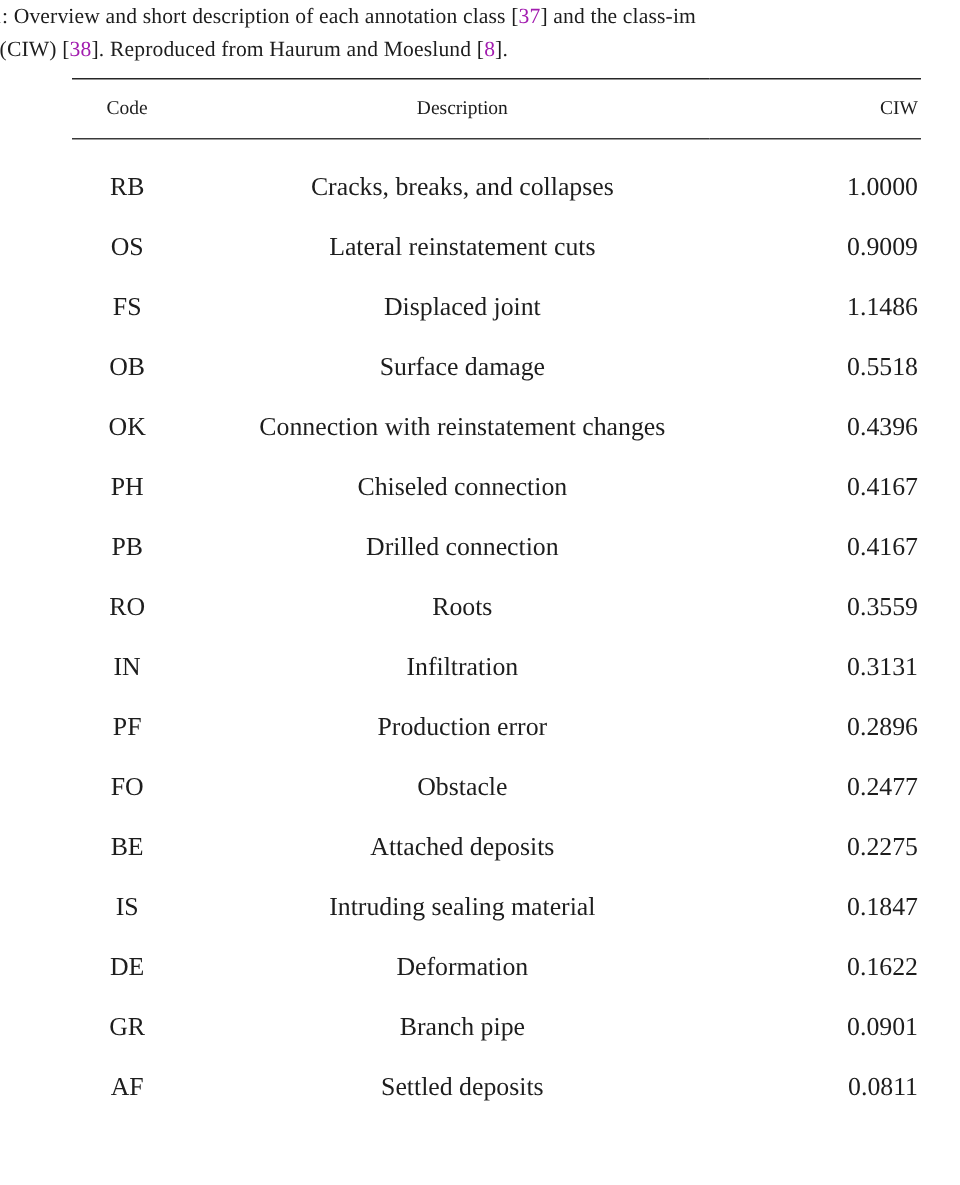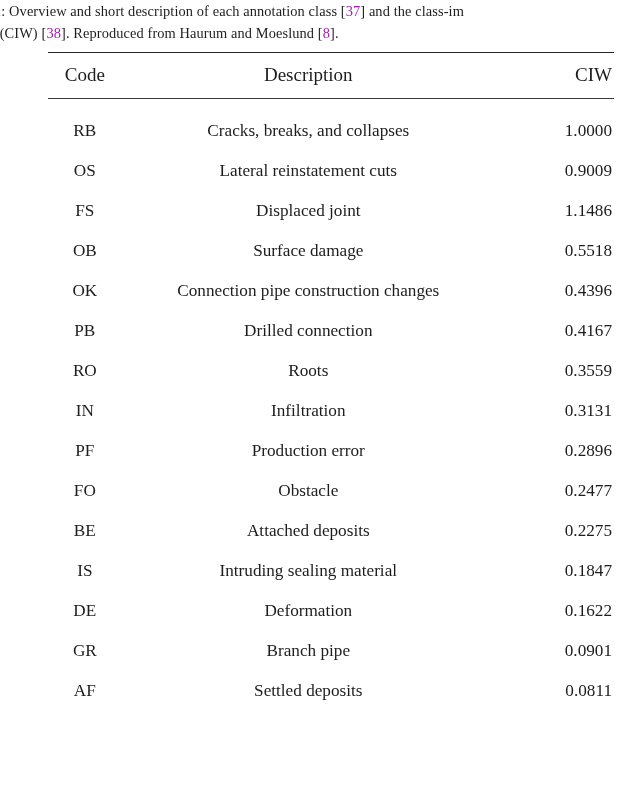--- a/index.html
+++ b/index.html
@@ -91,21 +91,21 @@
     white-space: nowrap;
   }
   th.col-ciw, td.col-ciw {
     width: 140px;
     text-align: right;
     padding-right: 2px !important;
     white-space: nowrap;
   }
 
   thead th {
-    font-size: 19px;
+    font-size: 13px;
     padding-top: 11px !important;
     padding-bottom: 12px !important;
   }
   tbody td {
     height: 40px;
     padding-top: 0 !important;
   }
   tbody tr.data-row td { line-height: 40px; }
   tbody tr.first-data td { padding-top: 12px !important; }
   tbody tr.last-data td { padding-bottom: 10px !important; }
@@ -151,22 +151,27 @@
             <td class="col-desc">Displaced joint</td>
             <td class="col-ciw">1.1486</td>
           </tr>
           <tr class="data-row">
             <td class="col-code">OB</td>
             <td class="col-desc">Surface damage</td>
             <td class="col-ciw">0.5518</td>
           </tr>
           <tr class="data-row">
             <td class="col-code">OK</td>
-            <td class="col-desc">Connection pipe construction changes</td>
+            <td class="col-desc">Connection with reinstatement changes</td>
             <td class="col-ciw">0.4396</td>
+          </tr>
+          <tr class="data-row">
+            <td class="col-code">PH</td>
+            <td class="col-desc">Chiseled connection</td>
+            <td class="col-ciw">0.4167</td>
           </tr>
           <tr class="data-row">
             <td class="col-code">PB</td>
             <td class="col-desc">Drilled connection</td>
             <td class="col-ciw">0.4167</td>
           </tr>
           <tr class="data-row">
             <td class="col-code">RO</td>
             <td class="col-desc">Roots</td>
             <td class="col-ciw">0.3559</td>

